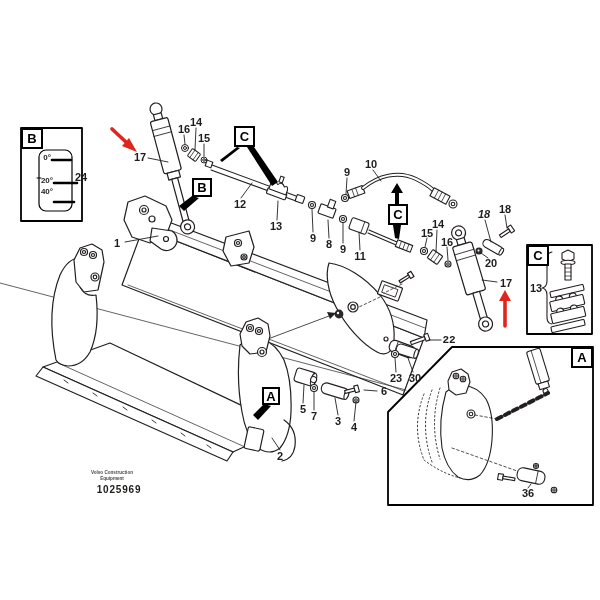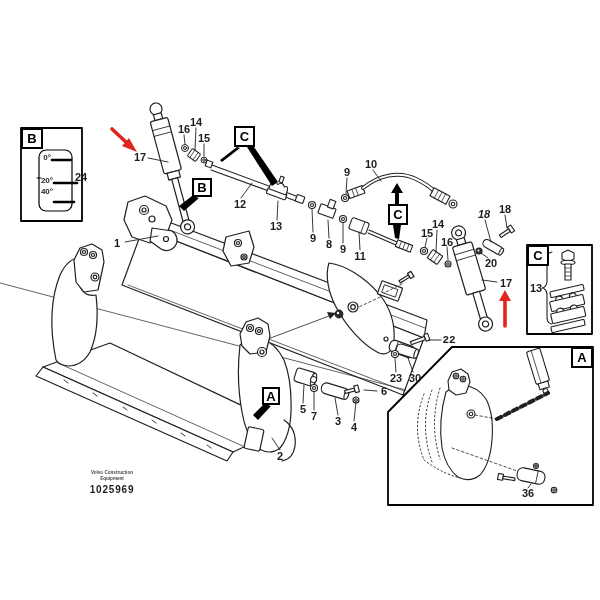--- a/index.html
+++ b/index.html
@@ -9,21 +9,21 @@
   .callout{position:absolute;transform:translate(-50%,-50%);
            font:bold 11px "Liberation Sans", sans-serif;color:#1d1d1b;
            white-space:nowrap;letter-spacing:0;}
   .letter-box{position:absolute;display:flex;align-items:center;justify-content:center;
               border:2px solid #000;background:#fff;
               font:bold 13px "Liberation Sans", sans-serif;color:#000;box-sizing:border-box;}
   .angle-label{position:absolute;transform:translate(-100%,-58%);
                font:bold 8px "Liberation Sans", sans-serif;color:#1d1d1b;white-space:nowrap;}
   #brand{position:absolute;left:70px;top:470px;width:84px;text-align:center;
          font:bold 4.6px "Liberation Sans", sans-serif;color:#4a4a4a;line-height:1.3;}
-  #part-number{position:absolute;left:70px;top:484px;width:84px;text-align:center;
+  #part-number{position:absolute;left:77px;top:484px;width:84px;text-align:center;
          font:bold 10px "Liberation Sans", sans-serif;color:#1d1d1b;letter-spacing:.8px;}
 </style>
 </head>
 <body>
 
 <div id="stage">
 
 <svg id="art" width="600" height="600" viewBox="0 0 600 600" stroke-linecap="round" stroke-linejoin="round">
 
   <g stroke="#231f20" fill="#fff" stroke-width="1.2">

